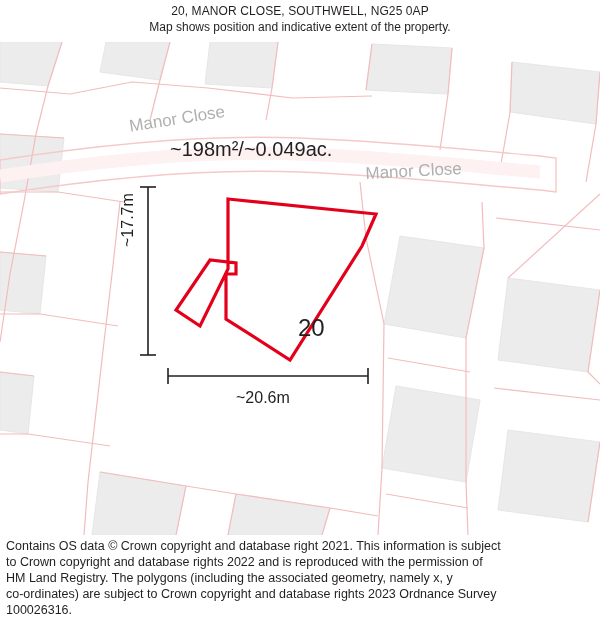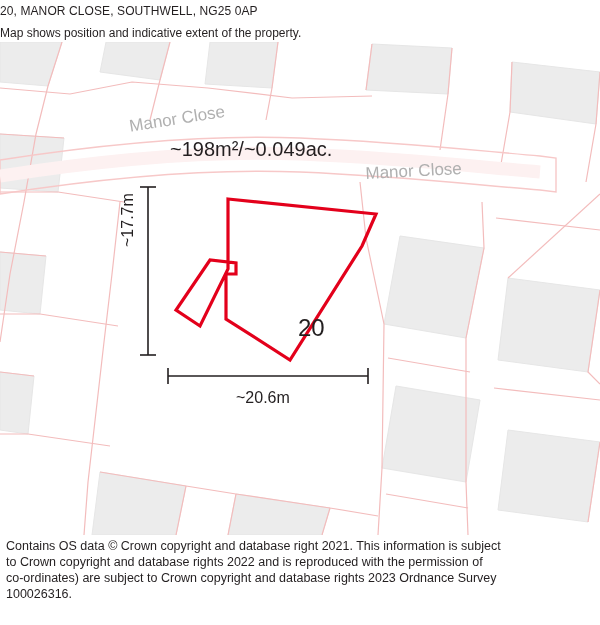--- a/index.html
+++ b/index.html
@@ -21,35 +21,35 @@
     height: 625px;
   }
 
   
   .header {
     position: absolute;
     left: 0;
     top: 0;
     width: 600px;
     height: 42px;
-    text-align: left;
+    text-align: center;
     padding-top: 4px;
     box-sizing: border-box;
   }
   .header-title {
     font-size: 12px;
     line-height: 15px;
     color: #231f20;
     letter-spacing: 0.1px;
   }
   .header-sub {
     font-size: 12px;
     line-height: 15px;
     color: #231f20;
-    margin-top: 7px;
+    margin-top: 1px;
   }
 
   
   .map {
     position: absolute;
     left: 0;
     top: 42px;
     width: 600px;
     height: 493px;
     background: #ffffff;
@@ -216,17 +216,18 @@
     <div class="map-label" id="street-label-2">Manor Close</div>
     <div id="area-label">~198m²/~0.049ac.</div>
     <div id="plot-number">20</div>
     <div id="width-label">~20.6m</div>
     <div id="height-label">~17.7m</div>
   </div>
 
   <div class="footer">
     <p>Contains OS data © Crown copyright and database right 2021. This information is subject</p>
     <p>to Crown copyright and database rights 2022 and is reproduced with the permission of</p>
+    <p>HM Land Registry. The polygons (including the associated geometry, namely x, y</p>
     <p>co-ordinates) are subject to Crown copyright and database rights 2023 Ordnance Survey</p>
     <p>100026316.</p>
   </div>
 
 </div>
 
 </body></html>

